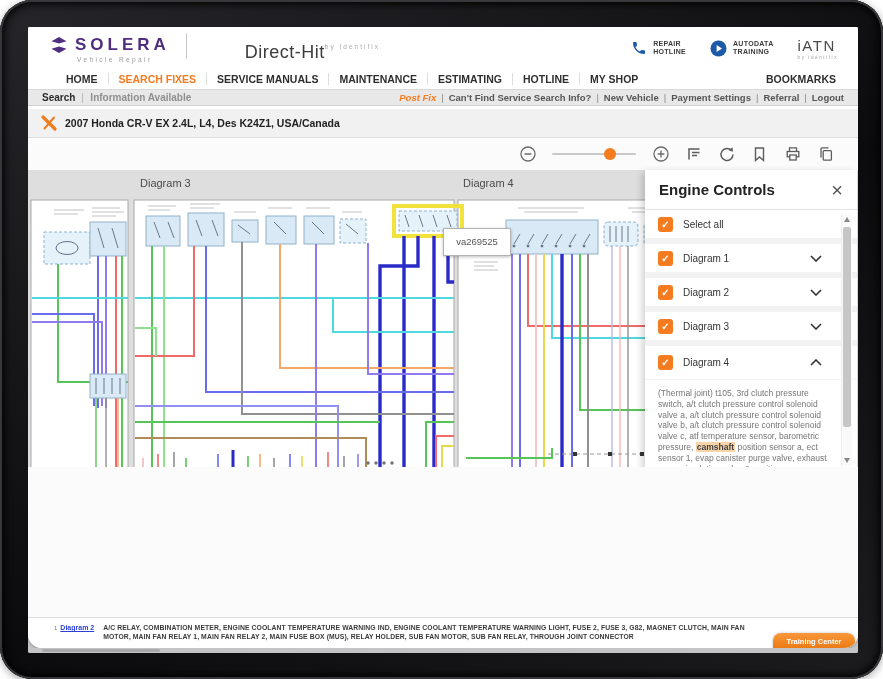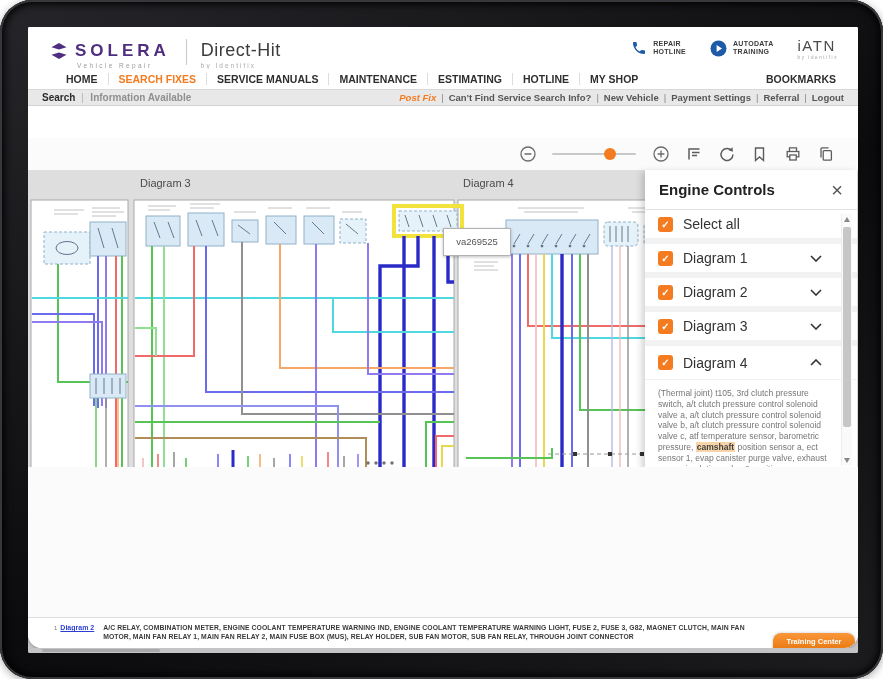--- a/index.html
+++ b/index.html
@@ -9,28 +9,28 @@
     background:linear-gradient(150deg,#26262a 0%,#0b0b0d 55%,#1c1c1f 100%);
     border-radius:32px; box-shadow: inset 0 0 0 2px #38383c, inset 0 0 8px 4px #000, 0 2px 8px rgba(0,0,0,.35); }
   .screen { position:absolute; left:28px; top:27px; width:830px; height:626px;
     background:#c9c9c9; overflow:hidden; border-radius:2px; }
   .card { position:absolute; left:0; top:0; width:830px; height:621px; background:#fff;
     border-radius:0 0 14px 14px; overflow:hidden; box-shadow:0 1px 4px rgba(0,0,0,.3); }
   .under-strip { position:absolute; left:0; top:621px; width:830px; height:5px; background:#c4c4c6; }
   .smudge { position:absolute; left:14px; top:1px; width:118px; height:3px; background:#9d9da0; border-radius:2px; opacity:.7; }
 
   
-  .hdr { position:absolute; left:0; top:0; width:830px; height:42px; background:#fff; display:flex; }
+  .hdr { position:absolute; left:0; top:0; width:830px; height:42px; background:#fff; display:flex; align-items:center; }
   .brand { display:flex; align-items:flex-end; padding-left:22px; }
   .solera-wrap { display:flex; flex-direction:column; }
   .solera-row { display:flex; align-items:center; gap:7px; }
   .solera-name { font-size:17px; font-weight:bold; letter-spacing:4px; color:#4f2d7f; }
   .solera-tag { font-size:6.5px; letter-spacing:2.4px; color:#9a9a9a; margin:1px 0 0 27px; }
   .brand-div { width:1px; height:26px; background:#c9c9c9; margin:0 14px 4px 16px; }
-  .product-wrap { display:flex; flex-direction:column; }
+  .product-wrap { display:flex; flex-direction:row;margin-left:44px; }
   .product-name { font-size:18px; color:#3c3c3c; letter-spacing:.5px; }
   .product-tag { font-size:6.5px; letter-spacing:2px; color:#ababab; margin-top:1px; }
   .hdr-actions { margin-left:auto; display:flex; align-items:center; gap:24px; padding-right:20px; }
   .hdr-act { display:flex; align-items:center; gap:6px; cursor:pointer; }
   .hdr-act-txt { font-size:7px; font-weight:bold; color:#3b3b3b; line-height:8.5px; letter-spacing:.3px; }
   .iatn { display:flex; flex-direction:column; align-items:flex-start; }
   .iatn-name { font-size:15px; color:#4a4a4a; letter-spacing:1.5px; }
   .iatn-tag { font-size:4.5px; letter-spacing:1.6px; color:#a0a0a0; margin-top:1px; }
 
   
@@ -78,21 +78,21 @@
   .ec-panel { position:absolute; left:617px; top:143px; width:212px; height:300px; background:#fff;
     box-shadow:-3px 2px 7px rgba(0,0,0,.18); overflow:hidden; }
   .ec-head { height:40px; display:flex; align-items:center; justify-content:space-between;
     padding:0 14px; border-bottom:1px solid #e3e3e3; }
   .ec-title { font-size:15px; font-weight:bold; color:#222; }
   .ec-close { font-size:20px; color:#555; font-weight:300; cursor:pointer; line-height:18px; }
   .ec-row { height:34px; display:flex; align-items:center; gap:10px; padding:0 13px;
     border-bottom:6px solid #f2f2f2; background:#fff; cursor:pointer; }
   .ec-check { width:15px; height:15px; border-radius:3px; background:#f47b20; color:#fff;
     font-size:10px; font-weight:bold; text-align:center; line-height:15px; flex:0 0 15px; }
-  .ec-label { font-size:14px; color:#333;text-align:center; }
+  .ec-label { font-size:10px; color:#333;text-align:center; }
   .ec-chev { margin-left:auto; margin-right:22px; display:flex; }
   .ec-desc { padding:8px 24px 8px 13px; font-size:8.5px; line-height:10.8px; color:#767676; background:#fff; }
   .ec-hl { background:#f7d5a8; color:#3f3f3f; font-weight:bold; padding:0 1px; }
   .ec-sbtrack { position:absolute; right:5px; top:44px; bottom:4px; width:11px; background:#fafafa; border-left:1px solid #ececec; }
   .ec-sbup { position:absolute; top:3px; left:2px; width:0; height:0;
     border-left:3.5px solid transparent; border-right:3.5px solid transparent; border-bottom:5px solid #888; }
   .ec-sbthumb { position:absolute; top:13px; left:1px; width:8px; height:200px; background:#c6c6c6; border-radius:2px; cursor:pointer; }
   .ec-sbdown { position:absolute; bottom:3px; left:2px; width:0; height:0;
     border-left:3.5px solid transparent; border-right:3.5px solid transparent; border-top:5px solid #888; }
 
@@ -195,20 +195,29 @@
         <div class="sb-links">
           <span class="sb-link postfix">Post Fix</span>
           <span class="sb-link">Can't Find Service Search Info?</span>
           <span class="sb-link">New Vehicle</span>
           <span class="sb-link">Payment Settings</span>
           <span class="sb-link">Referral</span>
           <span class="sb-link">Logout</span>
         </div>
       </div>
 
+      <div class="vehbar">
+        <span>
+          <svg width="18" height="18" viewBox="0 0 18 18">
+            <path d="M3,3 L15,15" stroke="#ef7c1f" stroke-width="3.2" stroke-linecap="round" fill="none"></path>
+            <path d="M14,3.5 L4.5,14.5" stroke="#ef7c1f" stroke-width="2" stroke-linecap="round" fill="none"></path>
+          </svg>
+        </span>
+        <span class="veh-label">2007 Honda CR-V EX 2.4L, L4, Des K24Z1, USA/Canada</span>
+      </div>
 
       <div class="toolbar">
         <span class="tb-icon">
           <svg width="16" height="16" viewBox="0 0 16 16">
               <circle cx="8" cy="8" r="7" fill="none" stroke="#6b6b6b" stroke-width="1.3"></circle>
               <line x1="4.6" y1="8" x2="11.4" y2="8" stroke="#6b6b6b" stroke-width="1.3"></line>
             </svg>
         </span>
         <div class="zoom-slider">
           <div class="zoom-thumb"></div>

